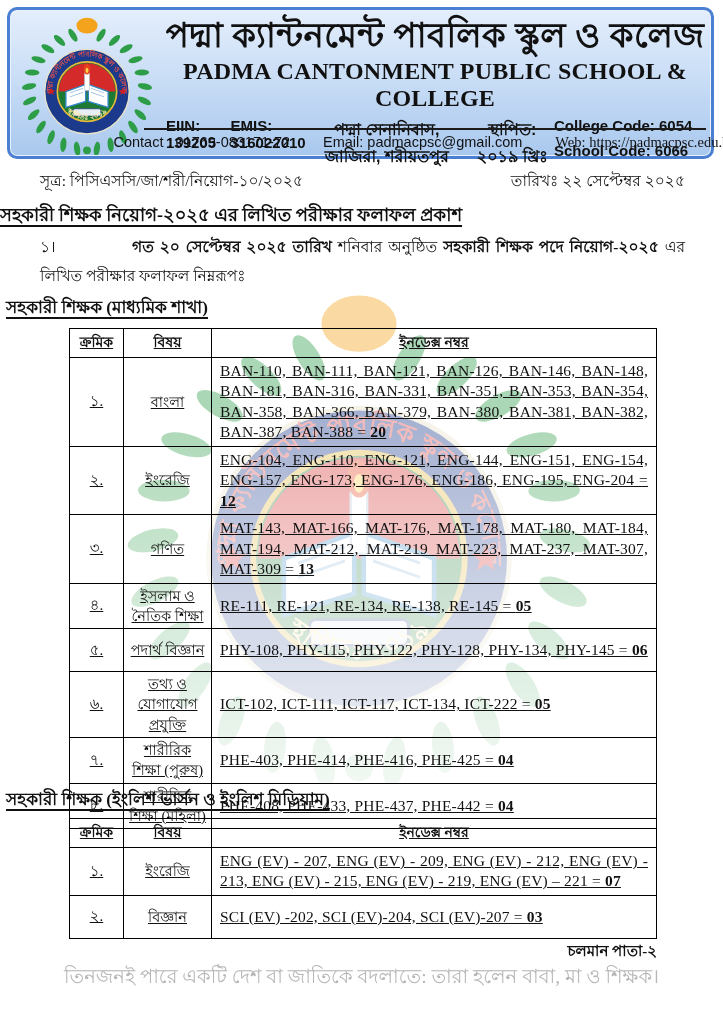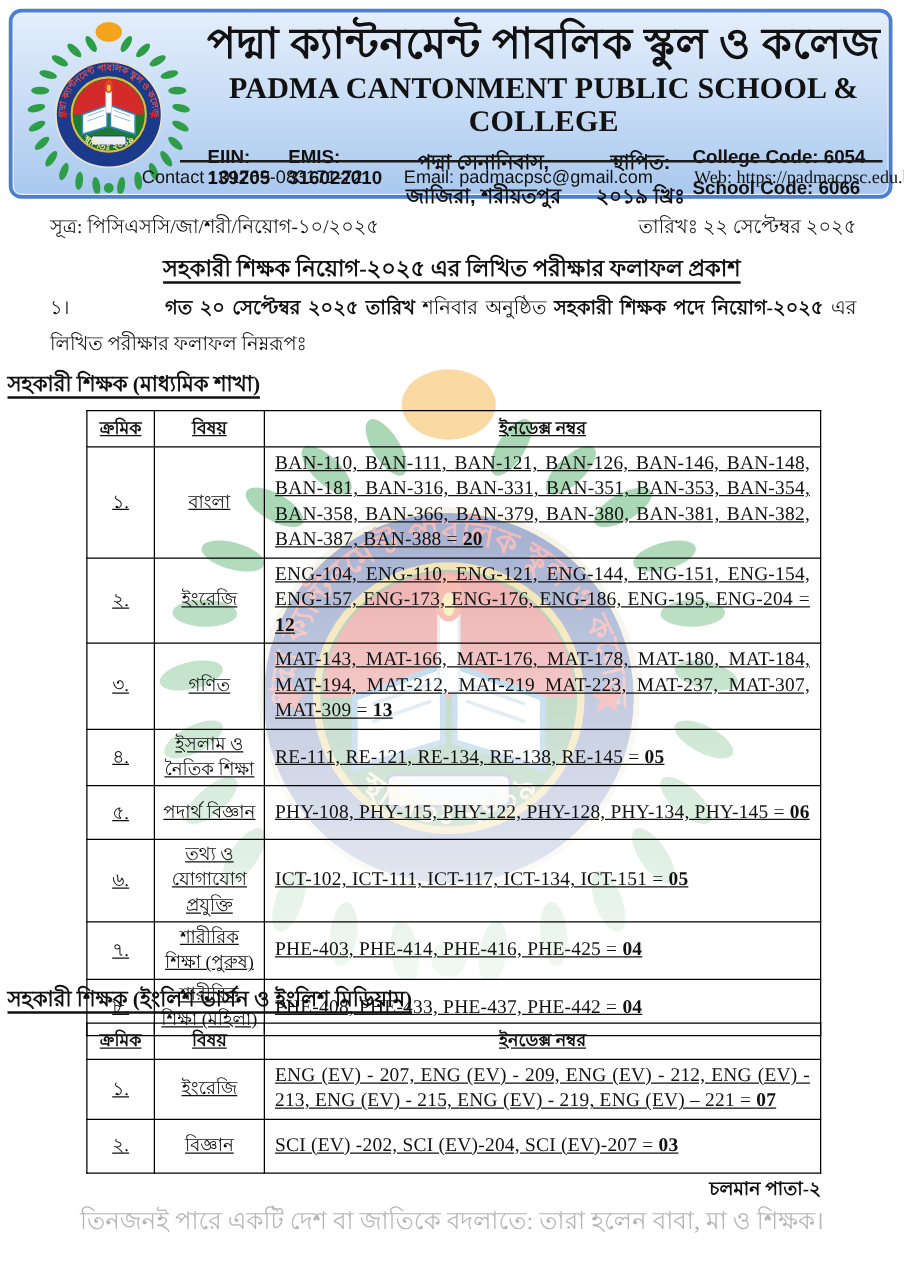--- a/index.html
+++ b/index.html
@@ -31,21 +31,21 @@
   .contact-row{position:absolute;left:134px;right:5px;bottom:2px;border-top:2px solid #1b1b1b;
       padding:4px 0 3px 0;font-family:"Liberation Sans",sans-serif;font-size:14.5px;
       display:flex;justify-content:center;gap:33px;white-space:nowrap;margin-top:15px;}
   .contact-row .web{font-family:"Liberation Serif",serif;}
 
   
   .ref-row{position:absolute;top:169px;left:40px;right:38px;display:flex;justify-content:space-between;
       font-size:15.5px;}
 
   
-  .main-title{position:absolute;top:201px;left:0;width:100%;text-align:center;font-size:18px;font-weight:bold;}
+  .main-title{position:absolute;top:201px;left:0;width:100%;text-align:left;font-size:18px;font-weight:bold;}
   .u{text-decoration:underline;text-underline-offset:4px;text-decoration-thickness:1.5px;}
   .intro{position:absolute;top:233px;left:40px;width:645px;font-size:15.5px;line-height:1.85;text-align:justify;}
   .intro .num{display:inline-block;width:56px;}
 
   .sec-title{position:absolute;left:6px;width:100%;text-align:left;font-size:17px;font-weight:bold;}
   .sec1-title{top:294px;}
   .sec2-title{top:786px;}
 
   
   table.result{position:absolute;left:69px;width:588px;border-collapse:collapse;background:transparent;
@@ -226,21 +226,21 @@
             <td class="index"><span>RE-111, RE-121, RE-134, RE-138, RE-145 = </span><span class="count">05</span></td>
           </tr>
           <tr>
             <td class="serial">৫.</td>
             <td class="subject">পদার্থ বিজ্ঞান</td>
             <td class="index"><span>PHY-108, PHY-115, PHY-122, PHY-128, PHY-134, PHY-145 = </span><span class="count">06</span></td>
           </tr>
           <tr>
             <td class="serial">৬.</td>
             <td class="subject">তথ্য ও যোগাযোগ প্রযুক্তি</td>
-            <td class="index"><span>ICT-102, ICT-111, ICT-117, ICT-134, ICT-151 = </span><span class="count">05</span></td>
+            <td class="index"><span>ICT-102, ICT-111, ICT-117, ICT-134, ICT-222 = </span><span class="count">05</span></td>
           </tr>
           <tr>
             <td class="serial">৭.</td>
             <td class="subject">শারীরিক শিক্ষা (পুরুষ)</td>
             <td class="index"><span>PHE-403, PHE-414, PHE-416, PHE-425 = </span><span class="count">04</span></td>
           </tr>
           <tr>
             <td class="serial">৮.</td>
             <td class="subject">শারীরিক শিক্ষা (মহিলা)</td>
             <td class="index"><span>PHE-408, PHE-433, PHE-437, PHE-442 = </span><span class="count">04</span></td>

